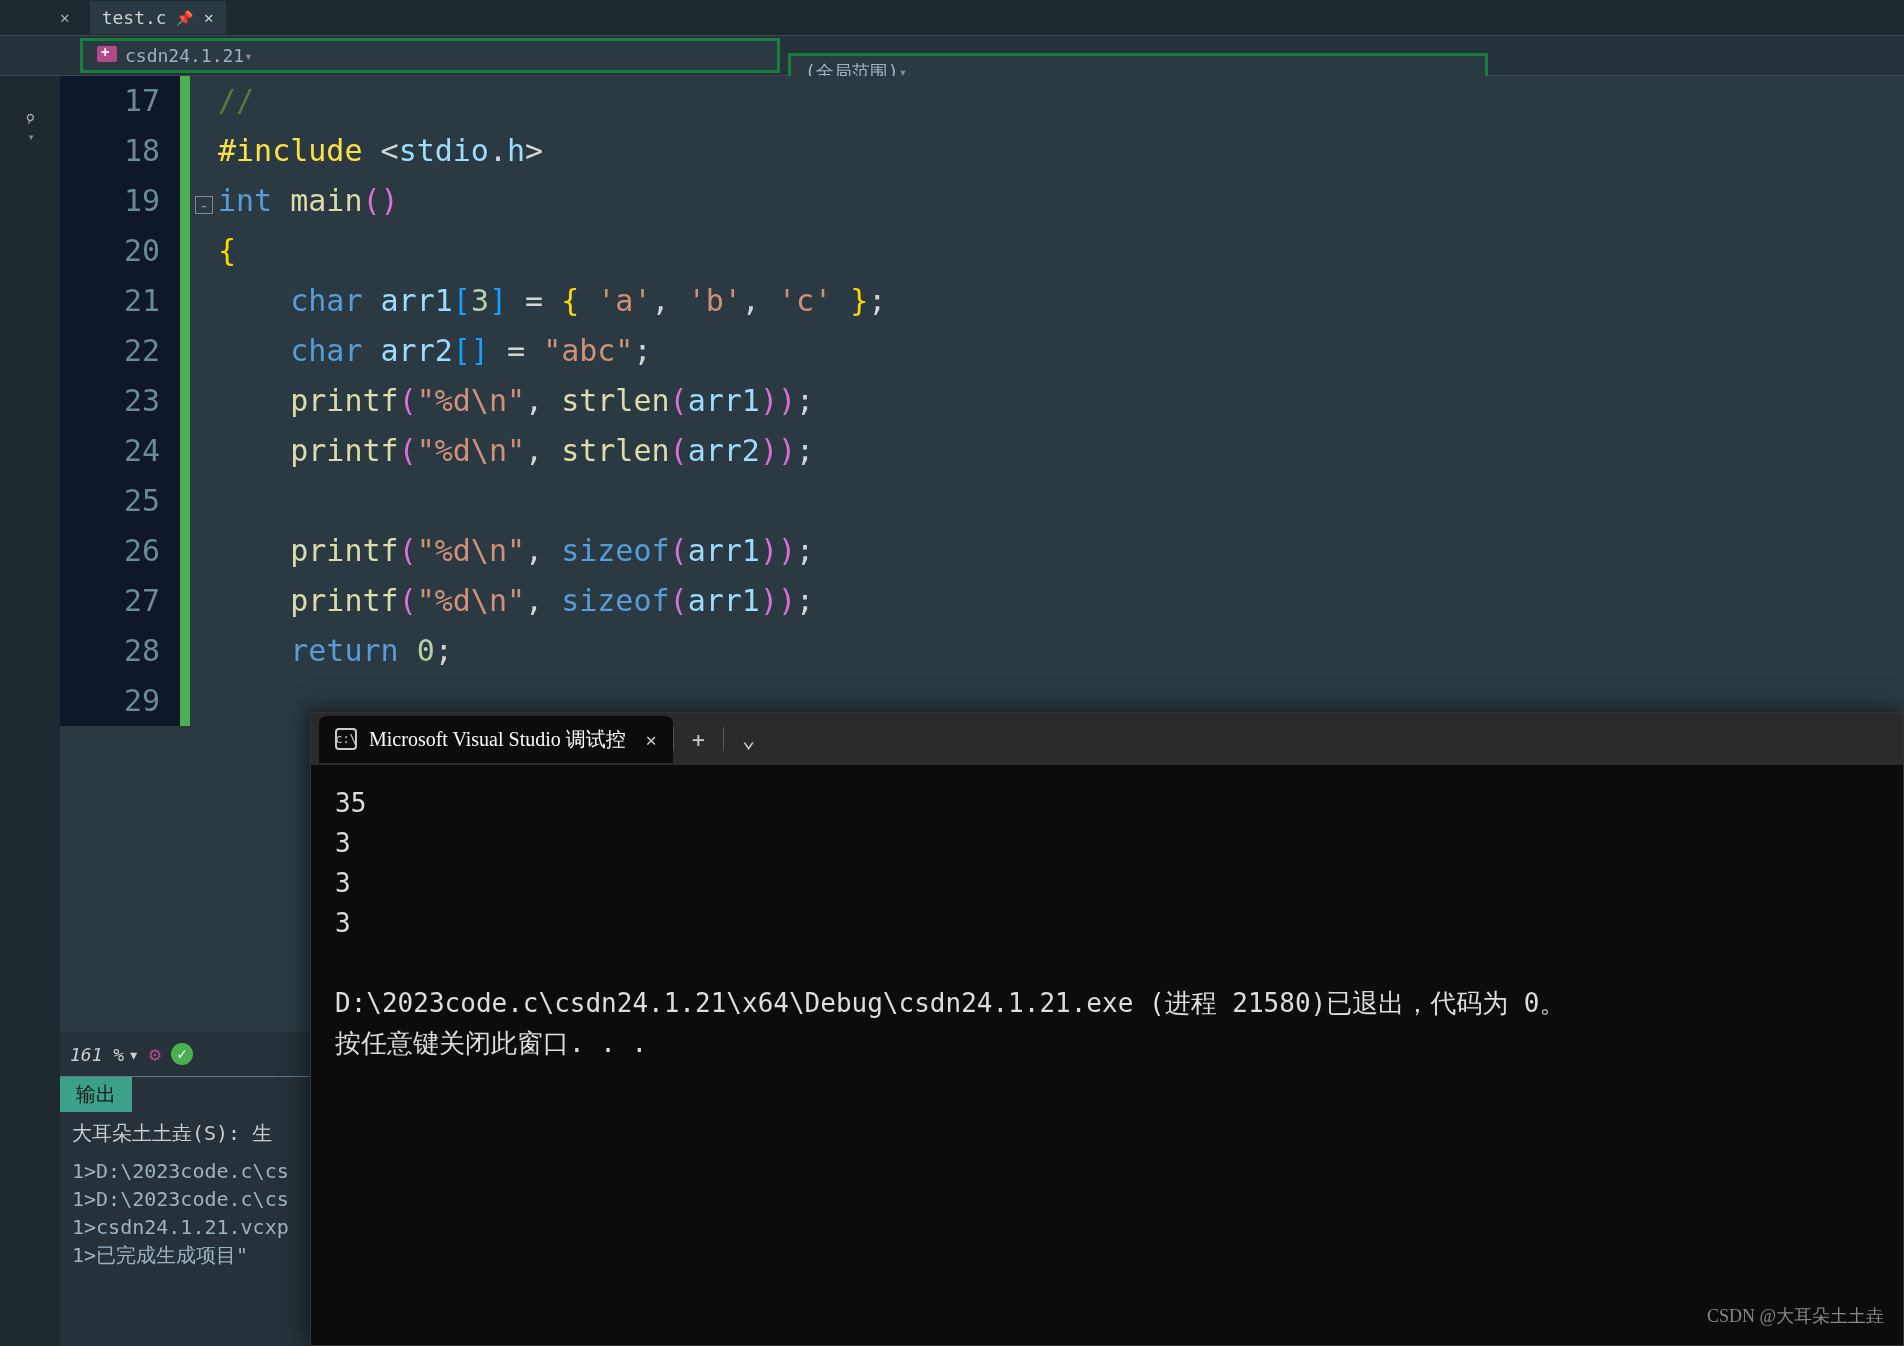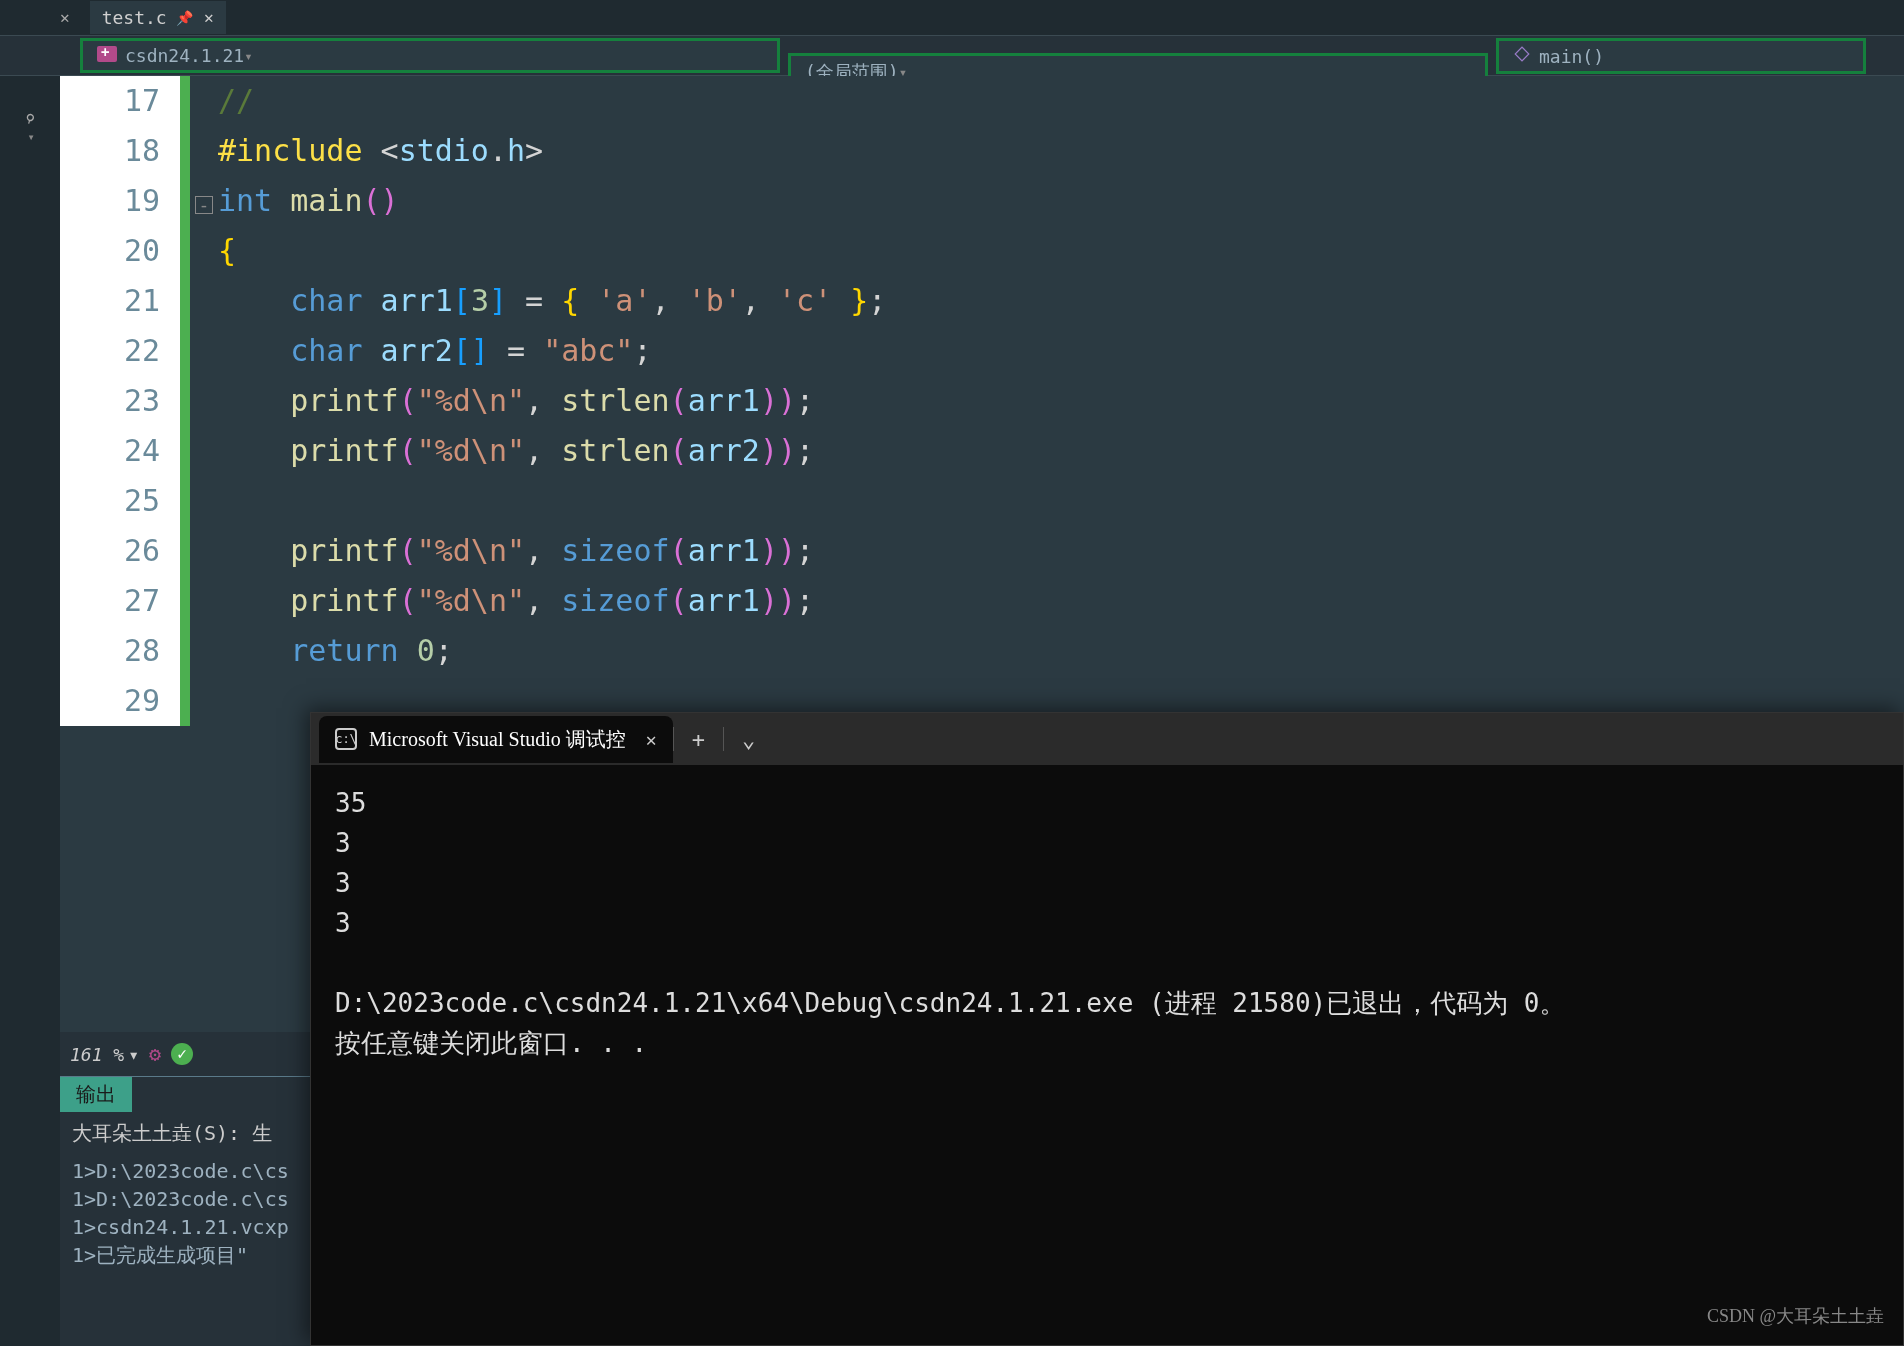--- a/index.html
+++ b/index.html
@@ -118,21 +118,21 @@
 .code-area {
   display: flex;
   font-size: 30px;
   font-family: Consolas, "SimSun", monospace;
 }
 .line-numbers {
   width: 120px;
   text-align: right;
   padding-right: 20px;
   color: #6a8a9a;
-  background: #ffffff;
+  background: #0f172a;
   user-select: none;
   line-height: 50px;
 }
 .line-numbers div { height: 50px; }
 .green-bar {
   width: 10px;
   background: #4caf50;
 }
 .fold-gutter {
   width: 28px;
@@ -305,23 +305,20 @@
 
 <div class="dropdown-bar">
   <div class="dropdown dd1">
     <span><span class="project-icon"></span><span>csdn24.1.21</span></span>
     <span class="dd-arrow">▾</span>
   </div>
   <div class="dropdown dd2">
     <span>(全局范围)</span>
     <span class="dd-arrow">▾</span>
   </div>
-  <div class="dropdown dd3">
-    <span><span class="cube-icon"></span><span>main()</span></span>
-  </div>
 </div>
 
 <div class="main-area">
   <div class="left-gutter">
     <span class="search-icon">⌕</span>
       <span class="dropdown-small-arrow">▾</span>
   </div>
   <div class="editor-wrap">
     <div class="code-area">
       <div class="line-numbers" id="line-numbers">

